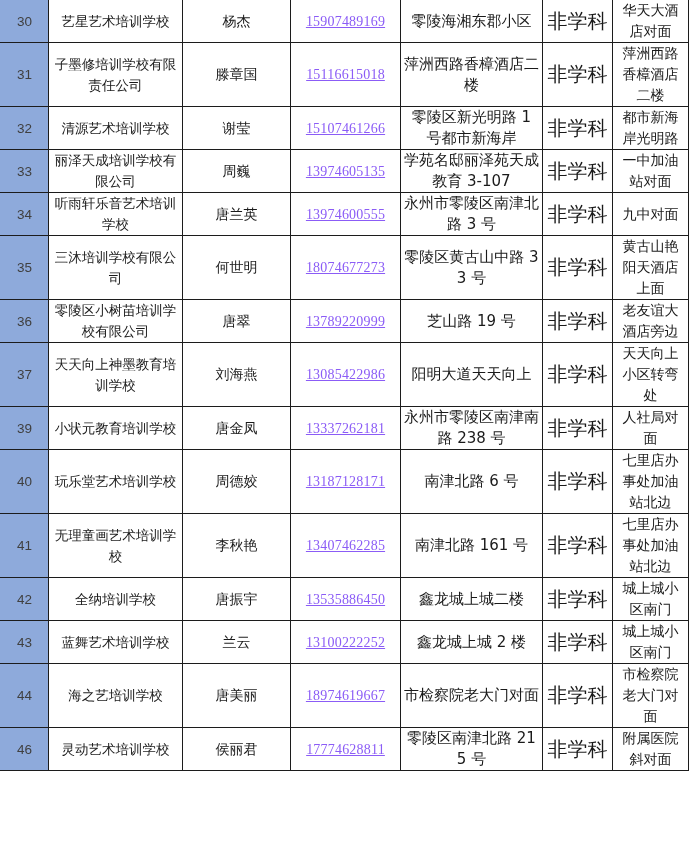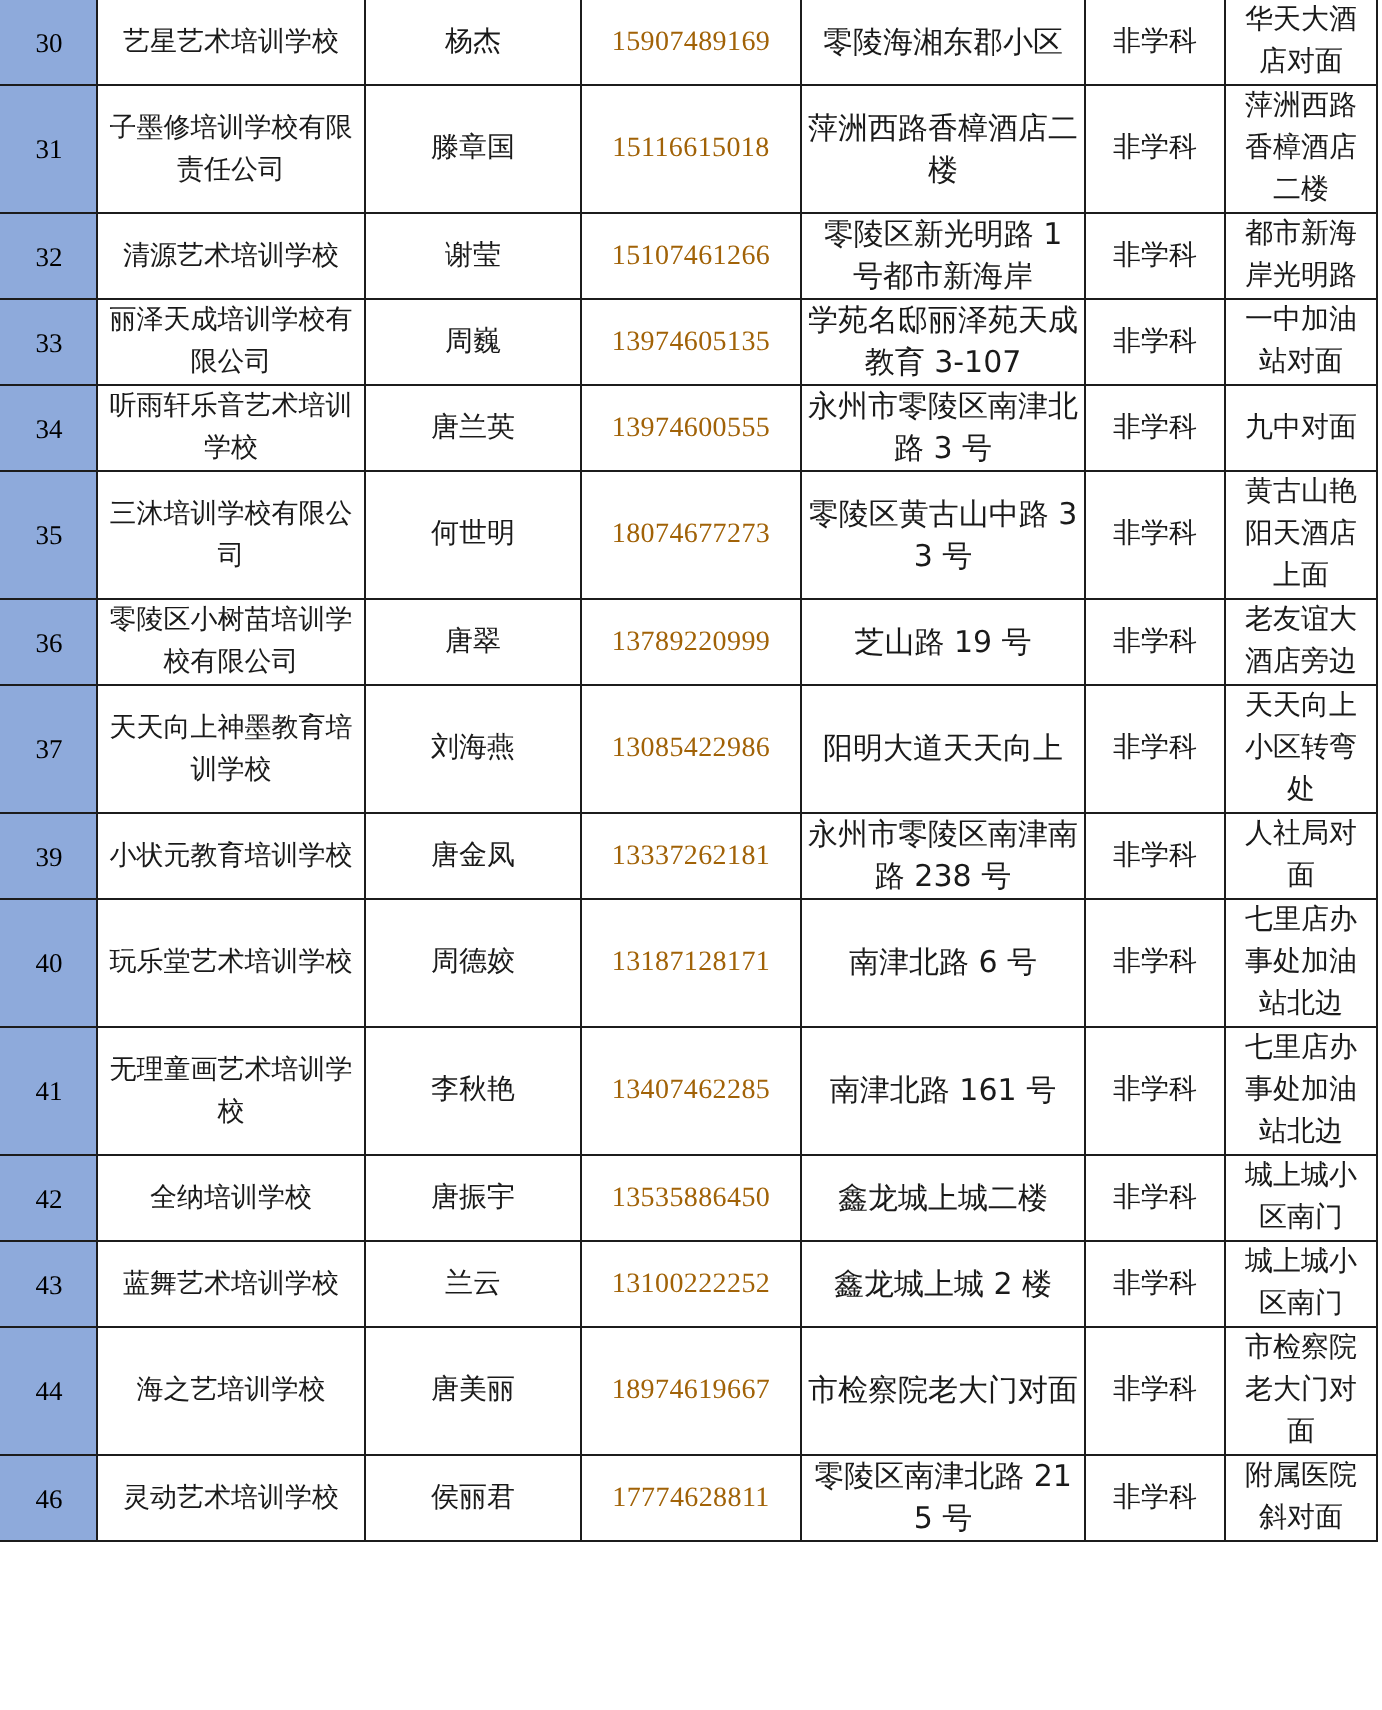--- a/index.html
+++ b/index.html
@@ -31,34 +31,35 @@
       border: 1.5px solid #1c1c1c;
       text-align: center;
       vertical-align: middle;
       padding: 0 3px;
       line-height: 21px;
       word-break: break-all;
       overflow: hidden;
     }
     table.roster td.idx {
       background: #8eaadb;
-      color: #000000;
-      font-family: Liberation Serif, serif;
+      color: #404040;
+      font-family: Liberation Sans, sans-serif;
       font-size: 13.5px;
       border-left: 1px solid #8eaadb;
     }
     table.roster td.phone {
       font-family: "Liberation Serif", serif;
       font-size: 14px;
-      color: #a16207;
+      color: #8b5cf6;
       letter-spacing: 0.2px;
+      text-decoration: underline;
     }
     table.roster td.name { font-size: 14px; }
     table.roster td.addr { font-size: 15px; }
-    table.roster td.cat { font-size: 14px; }
+    table.roster td.cat { font-size: 20px; }
     table.roster td.land { font-size: 14px; line-height: 21px; padding: 0 4px; margin-top: 22px; }
   </style>
 </head>
 <body>
 
 <div class="sheet">
   <table class="roster">
     <colgroup>
       <col style="width:48px">
       <col style="width:134px">

